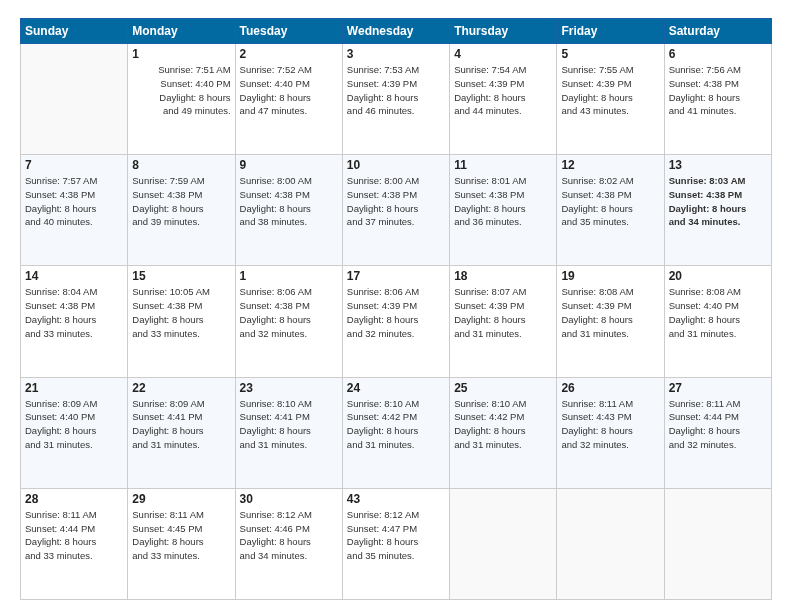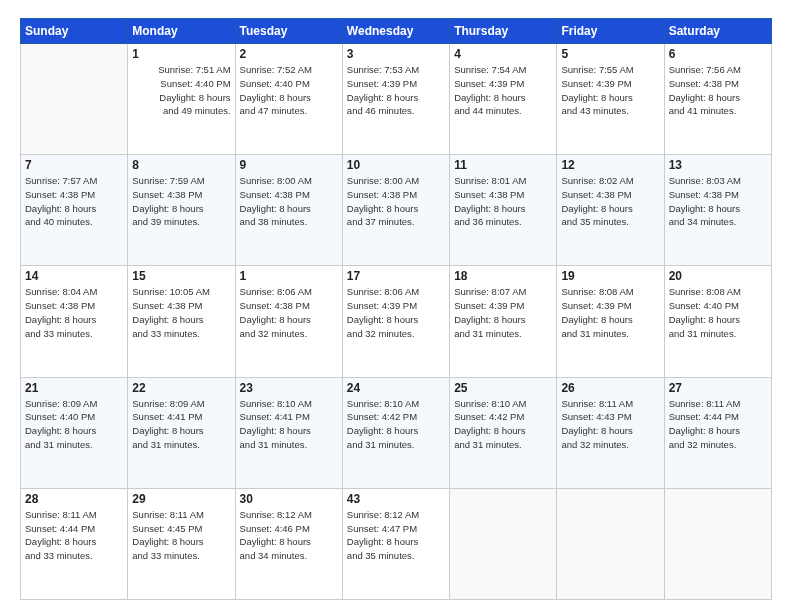--- a/index.html
+++ b/index.html
@@ -42,21 +42,21 @@
       color: #444;
     }
     .calendar {
       flex: 1;
       border: 1px solid #ccc;
       border-collapse: collapse;
       width: 100%;
       table-layout: fixed;
     }
     .calendar th {
-      background-color: #1d4ed8;
+      background-color: #0369a1;
       color: #fff;
       font-size: 12px;
       font-weight: bold;
       padding: 5px 4px;
       text-align: left;
       border: 1px solid #1a5fa8;
     }
     .calendar td {
       border: 1px solid #ccc;
       vertical-align: top;
@@ -188,21 +188,21 @@
           </td>
           <td>
             <span class="day-number">12</span>
             <div class="day-info" style="white-space: pre-line;">Sunrise: 8:02 AM
 Sunset: 4:38 PM
 Daylight: 8 hours
 and 35 minutes.</div>
           </td>
           <td>
             <span class="day-number">13</span>
-            <div class="day-info" style="white-space: pre-line;">Sunrise: 8:03 AM
+            <div class="day-info" style="white-space: pre-line; font-weight: bold;">Sunrise: 8:03 AM
 Sunset: 4:38 PM
 Daylight: 8 hours
 and 34 minutes.</div>
           </td>
         </tr>
         <tr class="week-row">
           <td>
             <span class="day-number">14</span>
             <div class="day-info" style="white-space: pre-line;">Sunrise: 8:04 AM
 Sunset: 4:38 PM

